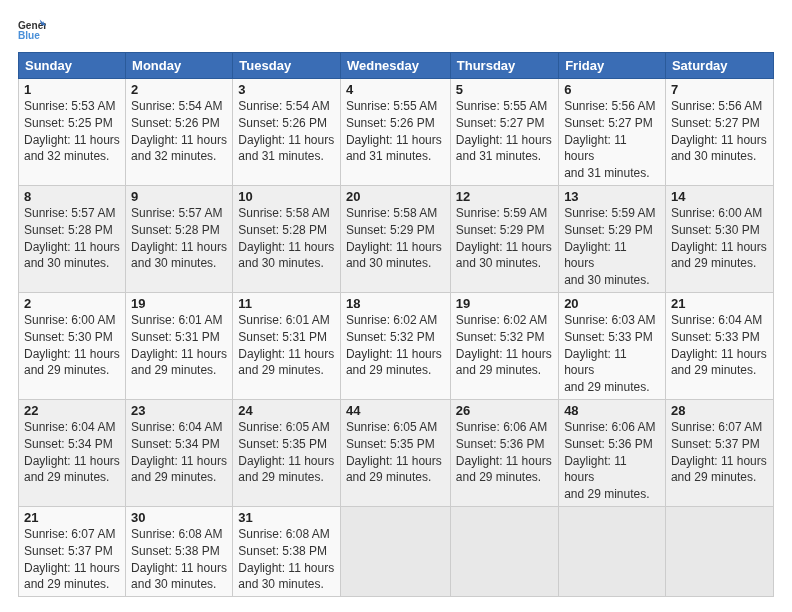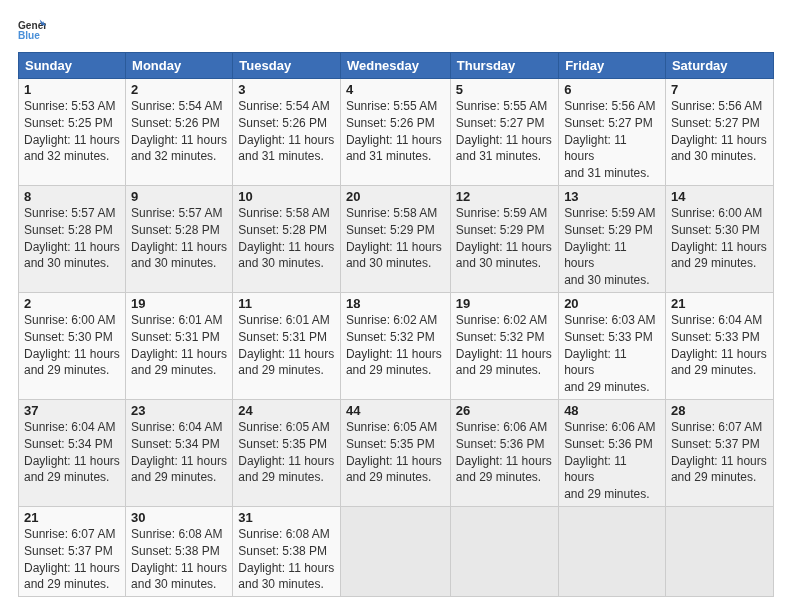--- a/index.html
+++ b/index.html
@@ -203,21 +203,21 @@
         <span class="day-num">20</span>
         <span class="day-detail">Sunrise: 6:03 AM<br>Sunset: 5:33 PM<br>Daylight: 11 hours<br>and 29 minutes.</span>
       </td>
           <td>
         <span class="day-num">21</span>
         <span class="day-detail">Sunrise: 6:04 AM<br>Sunset: 5:33 PM<br>Daylight: 11 hours<br>and 29 minutes.</span>
       </td>
         </tr>
         <tr>
           <td>
-        <span class="day-num">37</span>
+        <span class="day-num">22</span>
         <span class="day-detail">Sunrise: 6:04 AM<br>Sunset: 5:34 PM<br>Daylight: 11 hours<br>and 29 minutes.</span>
       </td>
           <td>
         <span class="day-num">23</span>
         <span class="day-detail">Sunrise: 6:04 AM<br>Sunset: 5:34 PM<br>Daylight: 11 hours<br>and 29 minutes.</span>
       </td>
           <td>
         <span class="day-num">24</span>
         <span class="day-detail">Sunrise: 6:05 AM<br>Sunset: 5:35 PM<br>Daylight: 11 hours<br>and 29 minutes.</span>
       </td>

